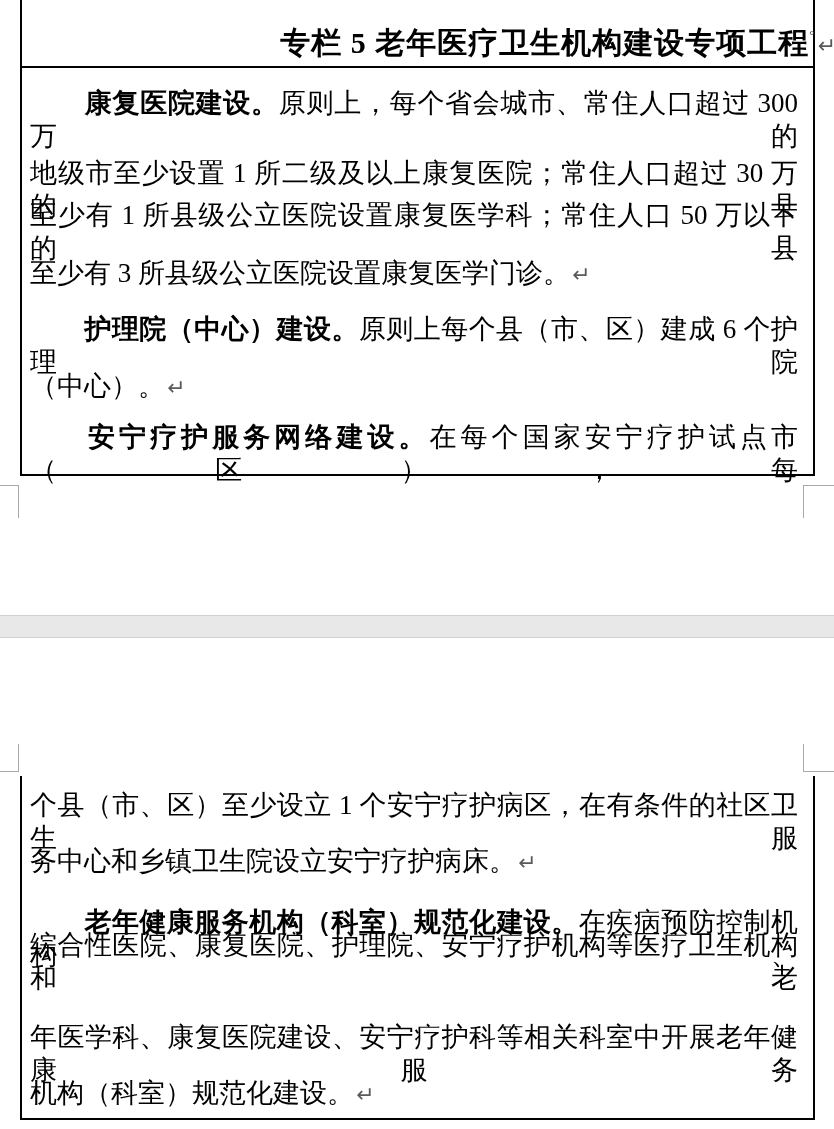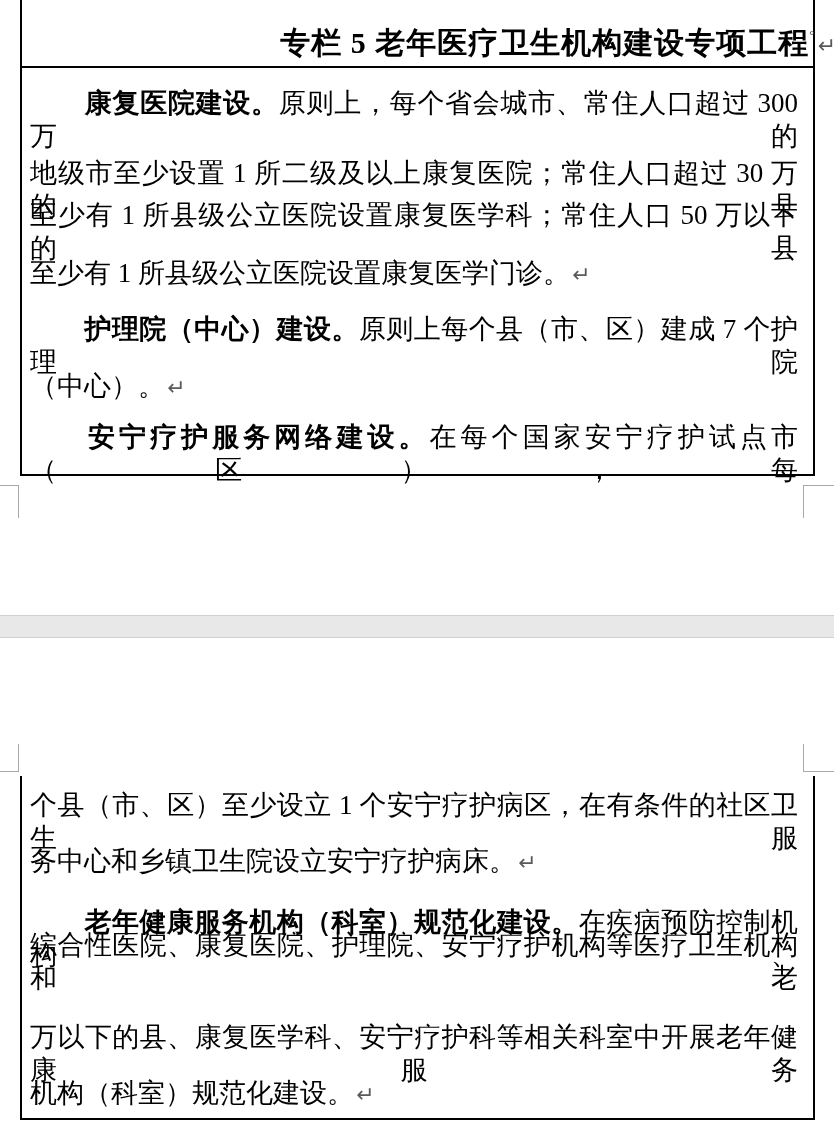--- a/index.html
+++ b/index.html
@@ -54,23 +54,23 @@
 <div class="stroke" style="left:20px;top:474px;width:795px;height:2px;"></div>
 
 <div id="panel-title"><span>专栏 5 老年医疗卫生机构建设专项工程</span><span class="title-mark">°</span><span class="pilcrow">↵</span></div>
 
 <div class="bodyline justify" style="top:87px"><span class="indent-space"></span><span class="seg-bold">康复医院建设。</span><span>原则上，每个省会城市、常住人口超过 300 万的</span></div>
 
 <div class="bodyline justify" style="top:157px"><span>地级市至少设置 1 所二级及以上康复医院；常住人口超过 30 万的县</span></div>
 
 <div class="bodyline justify" style="top:199px"><span>至少有 1 所县级公立医院设置康复医学科；常住人口 50 万以下的县</span></div>
 
-<div class="bodyline" style="top:257px"><span>至少有 1 所县级公立医院设置康复医学门诊。</span><span class="pilcrow">↵</span></div>
+<div class="bodyline" style="top:257px"><span>至少有 3 所县级公立医院设置康复医学门诊。</span><span class="pilcrow">↵</span></div>
 
-<div class="bodyline justify" style="top:313px"><span class="indent-space"></span><span class="seg-bold">护理院（中心）建设。</span><span>原则上每个县（市、区）建成 7 个护理院</span></div>
+<div class="bodyline justify" style="top:313px"><span class="indent-space"></span><span class="seg-bold">护理院（中心）建设。</span><span>原则上每个县（市、区）建成 6 个护理院</span></div>
 
 <div class="bodyline" style="top:370px"><span>（中心）。</span><span class="pilcrow">↵</span></div>
 
 <div class="bodyline justify" style="top:421px"><span class="indent-space"></span><span class="seg-bold">安宁疗护服务网络建设。</span><span>在每个国家安宁疗护试点市（区），每</span></div>
 
 <div class="crop" style="left:0;top:485px;width:19px;height:1px;"></div>
 <div class="crop" style="left:18px;top:485px;width:1px;height:33px;"></div>
 <div class="crop" style="left:803px;top:485px;width:31px;height:1px;"></div>
 <div class="crop" style="left:803px;top:485px;width:1px;height:33px;"></div>
 
@@ -86,15 +86,15 @@
 <div class="stroke" style="left:20px;top:1118px;width:795px;height:2px;"></div>
 
 <div class="bodyline justify" style="top:789px"><span>个县（市、区）至少设立 1 个安宁疗护病区，在有条件的社区卫生服</span></div>
 
 <div class="bodyline" style="top:845px"><span>务中心和乡镇卫生院设立安宁疗护病床。</span><span class="pilcrow">↵</span></div>
 
 <div class="bodyline justify" style="top:906px"><span class="indent-space"></span><span class="seg-bold">老年健康服务机构（科室）规范化建设。</span><span>在疾病预防控制机构、</span></div>
 
 <div class="bodyline justify" style="top:929px"><span>综合性医院、康复医院、护理院、安宁疗护机构等医疗卫生机构和老</span></div>
 
-<div class="bodyline justify" style="top:1021px"><span>万以下的县、康复医学科、安宁疗护科等相关科室中开展老年健康服务</span></div>
+<div class="bodyline justify" style="top:1021px"><span>年医学科、康复医院建设、安宁疗护科等相关科室中开展老年健康服务</span></div>
 
 <div class="bodyline" style="top:1077px"><span>机构（科室）规范化建设。</span><span class="pilcrow">↵</span></div>
 
 </body></html>

